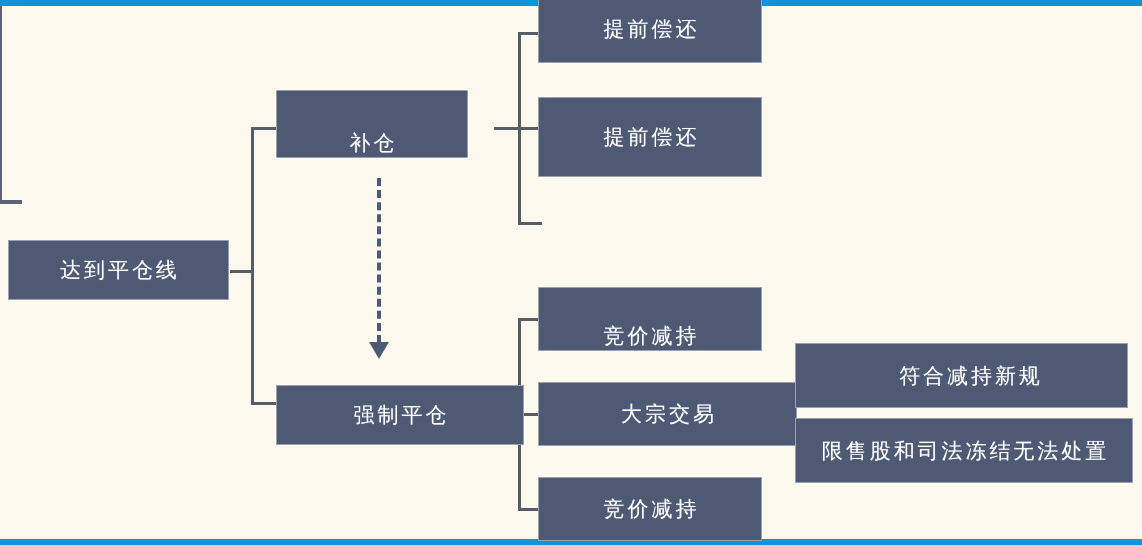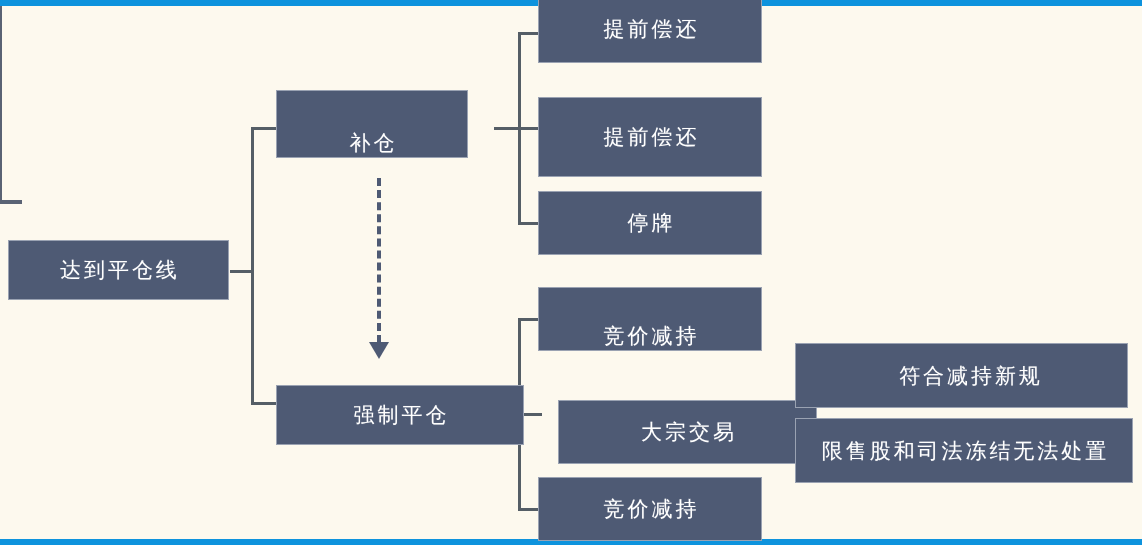--- a/index.html
+++ b/index.html
@@ -123,29 +123,26 @@
   </div>
 
   <div class="node" style="left:538px; top:-5px; width:224px; height:68px;">
     <span>提前偿还</span>
   </div>
 
   <div class="node" style="left:538px; top:97px; width:224px; height:80px;">
     <span>提前偿还</span>
   </div>
 
-  <div class="node" style="left:538px; top:191px; width:224px; height:64px;">
-    <span>停牌</span>
-  </div>
 
   <div class="node" style="left:538px; top:287px; width:224px; height:64px;align-items:flex-end;">
     <span>竞价减持</span>
   </div>
 
-  <div class="node" style="left:538px; top:400px; width:259px; height:64px;margin-left:20px;">
+  <div class="node" style="left:538px; top:382px; width:259px; height:64px;">
     <span>大宗交易</span>
   </div>
 
   <div class="node" style="left:538px; top:477px; width:224px; height:64px;">
     <span>竞价减持</span>
   </div>
 
   <div class="node wide" style="left:795px; top:343px; width:333px; height:65px;padding-left:16px;">
     <span>符合减持新规</span>
   </div>

